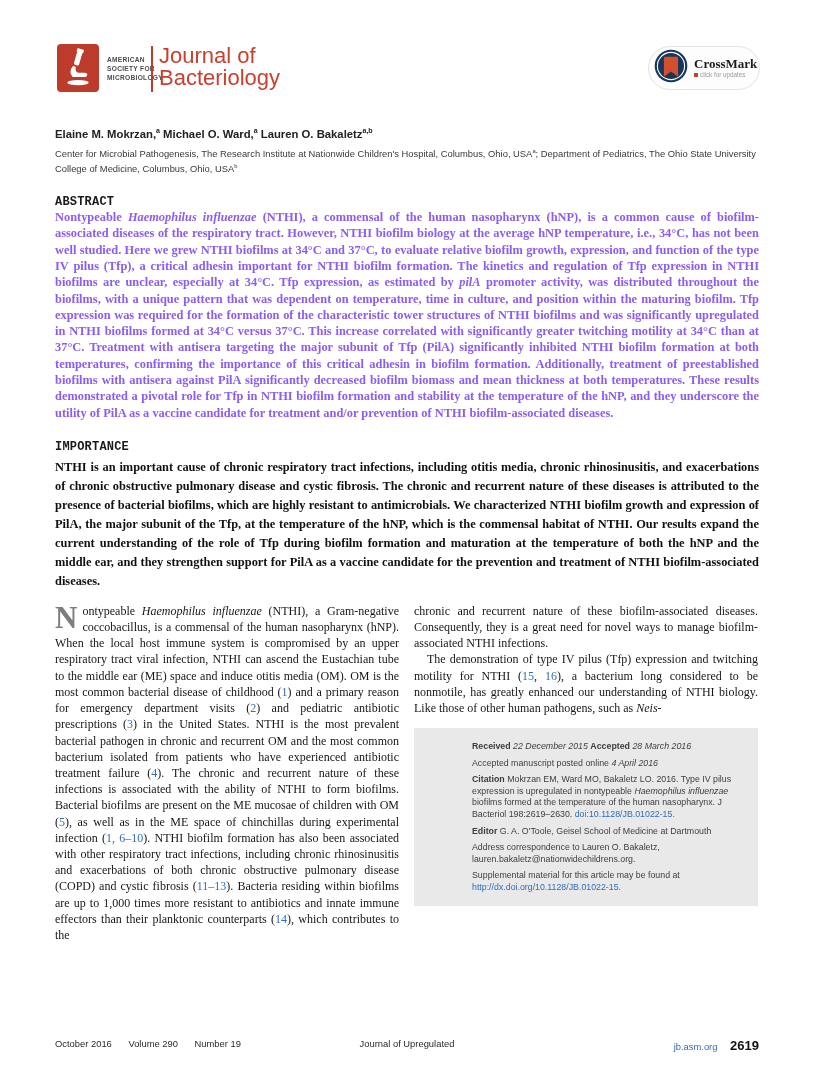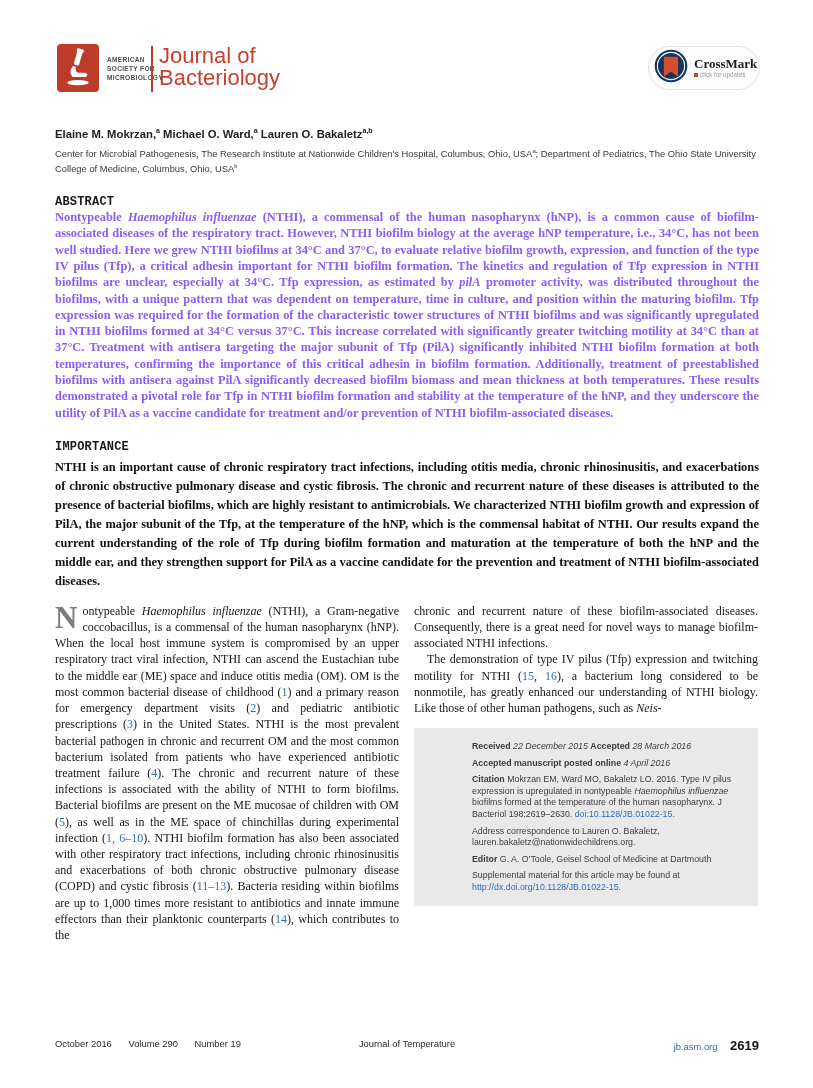--- a/index.html
+++ b/index.html
@@ -104,37 +104,37 @@
     <div class="abstract-body"><span>Nontypeable </span><span style="font-style: italic;">Haemophilus influenzae</span><span> (NTHI), a commensal of the human nasopharynx (hNP), is a common cause of biofilm-associated diseases of the respiratory tract. However, NTHI biofilm biology at the average hNP temperature, i.e., 34°C, has not been well studied. Here we grew NTHI biofilms at 34°C and 37°C, to evaluate relative biofilm growth, expression, and function of the type IV pilus (Tfp), a critical adhesin important for NTHI biofilm formation. The kinetics and regulation of Tfp expression in NTHI biofilms are unclear, especially at 34°C. Tfp expression, as estimated by </span><span style="font-style: italic;">pilA</span><span> promoter activity, was distributed throughout the biofilms, with a unique pattern that was dependent on temperature, time in culture, and position within the maturing biofilm. Tfp expression was required for the formation of the characteristic tower structures of NTHI biofilms and was significantly upregulated in NTHI biofilms formed at 34°C versus 37°C. This increase correlated with significantly greater twitching motility at 34°C than at 37°C. Treatment with antisera targeting the major subunit of Tfp (PilA) significantly inhibited NTHI biofilm formation at both temperatures, confirming the importance of this critical adhesin in biofilm formation. Additionally, treatment of preestablished biofilms with antisera against PilA significantly decreased biofilm biomass and mean thickness at both temperatures. These results demonstrated a pivotal role for Tfp in NTHI biofilm formation and stability at the temperature of the hNP, and they underscore the utility of PilA as a vaccine candidate for treatment and/or prevention of NTHI biofilm-associated diseases.</span></div>
 
     <div class="sec-heading">IMPORTANCE</div>
     <div class="importance-body">NTHI is an important cause of chronic respiratory tract infections, including otitis media, chronic rhinosinusitis, and exacerbations of chronic obstructive pulmonary disease and cystic fibrosis. The chronic and recurrent nature of these diseases is attributed to the presence of bacterial biofilms, which are highly resistant to antimicrobials. We characterized NTHI biofilm growth and expression of PilA, the major subunit of the Tfp, at the temperature of the hNP, which is the commensal habitat of NTHI. Our results expand the current understanding of the role of Tfp during biofilm formation and maturation at the temperature of both the hNP and the middle ear, and they strengthen support for PilA as a vaccine candidate for the prevention and treatment of NTHI biofilm-associated diseases.</div>
 
     <div class="columns">
       <div class="col">
         <p><span class="dropcap">N</span><span><span>ontypeable </span><span style="font-style: italic;">Haemophilus influenzae</span><span> (NTHI), a Gram-negative coccobacillus, is a commensal of the human nasopharynx (hNP). When the local host immune system is compromised by an upper respiratory tract viral infection, NTHI can ascend the Eustachian tube to the middle ear (ME) space and induce otitis media (OM). OM is the most common bacterial disease of childhood (</span><span style="color: rgb(47, 109, 184);">1</span><span>) and a primary reason for emergency department visits (</span><span style="color: rgb(47, 109, 184);">2</span><span>) and pediatric antibiotic prescriptions (</span><span style="color: rgb(47, 109, 184);">3</span><span>) in the United States. NTHI is the most prevalent bacterial pathogen in chronic and recurrent OM and the most common bacterium isolated from patients who have experienced antibiotic treatment failure (</span><span style="color: rgb(47, 109, 184);">4</span><span>). The chronic and recurrent nature of these infections is associated with the ability of NTHI to form biofilms. Bacterial biofilms are present on the ME mucosae of children with OM (</span><span style="color: rgb(47, 109, 184);">5</span><span>), as well as in the ME space of chinchillas during experimental infection (</span><span style="color: rgb(47, 109, 184);">1, 6–10</span><span>). NTHI biofilm formation has also been associated with other respiratory tract infections, including chronic rhinosinusitis and exacerbations of both chronic obstructive pulmonary disease (COPD) and cystic fibrosis (</span><span style="color: rgb(47, 109, 184);">11–13</span><span>). Bacteria residing within biofilms are up to 1,000 times more resistant to antibiotics and innate immune effectors than their planktonic counterparts (</span><span style="color: rgb(47, 109, 184);">14</span><span>), which contributes to the</span></span></p>
       </div>
       <div class="col">
-        <p>chronic and recurrent nature of these biofilm-associated diseases. Consequently, there is a great need for novel ways to manage biofilm-associated NTHI infections.</p>
+        <p>chronic and recurrent nature of these biofilm-associated diseases. Consequently, they is a great need for novel ways to manage biofilm-associated NTHI infections.</p>
         <p class="indent"><span>The demonstration of type IV pilus (Tfp) expression and twitching motility for NTHI (</span><span style="color: rgb(47, 109, 184);">15</span><span>, </span><span style="color: rgb(47, 109, 184);">16</span><span>), a bacterium long considered to be nonmotile, has greatly enhanced our understanding of NTHI biology. Like those of other human pathogens, such as </span><span style="font-style: italic;">Neis-</span></p>
 
         <div class="infobox">
           <div class="ib-line"><span style="font-weight: bold;">Received </span><span style="font-style: italic;">22 December 2015</span><span>  </span><span style="font-weight: bold;">Accepted </span><span style="font-style: italic;">28 March 2016</span></div>
-          <div class="ib-line"><span style="font-weight: bold; text-align: center;">Accepted manuscript posted online </span><span style="font-style: italic;">4 April 2016</span></div>
+          <div class="ib-line"><span style="font-weight: normal; text-align: center;">Accepted manuscript posted online </span><span style="font-style: italic;">4 April 2016</span></div>
           <div class="ib-line"><span style="font-weight: bold;">Citation </span><span>Mokrzan EM, Ward MO, Bakaletz LO. 2016. Type IV pilus expression is upregulated in nontypeable </span><span style="font-style: italic;">Haemophilus influenzae</span><span> biofilms formed at the temperature of the human nasopharynx. J Bacteriol 198:2619–2630. </span><span style="color: rgb(47, 109, 184);">doi:10.1128/JB.01022-15.</span></div>
+          <div class="ib-line"><span style="font-weight: bold;">Editor </span><span>G. A. O'Toole, Geisel School of Medicine at Dartmouth</span></div>
           <div class="ib-line"><span>Address correspondence to Lauren O. Bakaletz, lauren.bakaletz@nationwidechildrens.org.</span></div>
-          <div class="ib-line"><span style="font-weight: bold;">Editor </span><span>G. A. O'Toole, Geisel School of Medicine at Dartmouth</span></div>
           <div class="ib-line"><span>Supplemental material for this article may be found at </span><span style="color: rgb(47, 109, 184);">http://dx.doi.org/10.1128/JB.01022-15.</span></div>
         </div>
       </div>
     </div>
   </div>
 
   <div class="footer">
-    <div class="footer-center">Journal of Temperature</div>
+    <div class="footer-center">Journal of Upregulated</div>
     <div class="footer-left">
       <span>October 2016</span>
       <span>Volume 290</span>
       <span>Number 19</span>
     </div>
     <div class="footer-right">
       <span class="footer-site">jb.asm.org</span>
       <span class="footer-page">2619</span>
     </div>
   </div>

